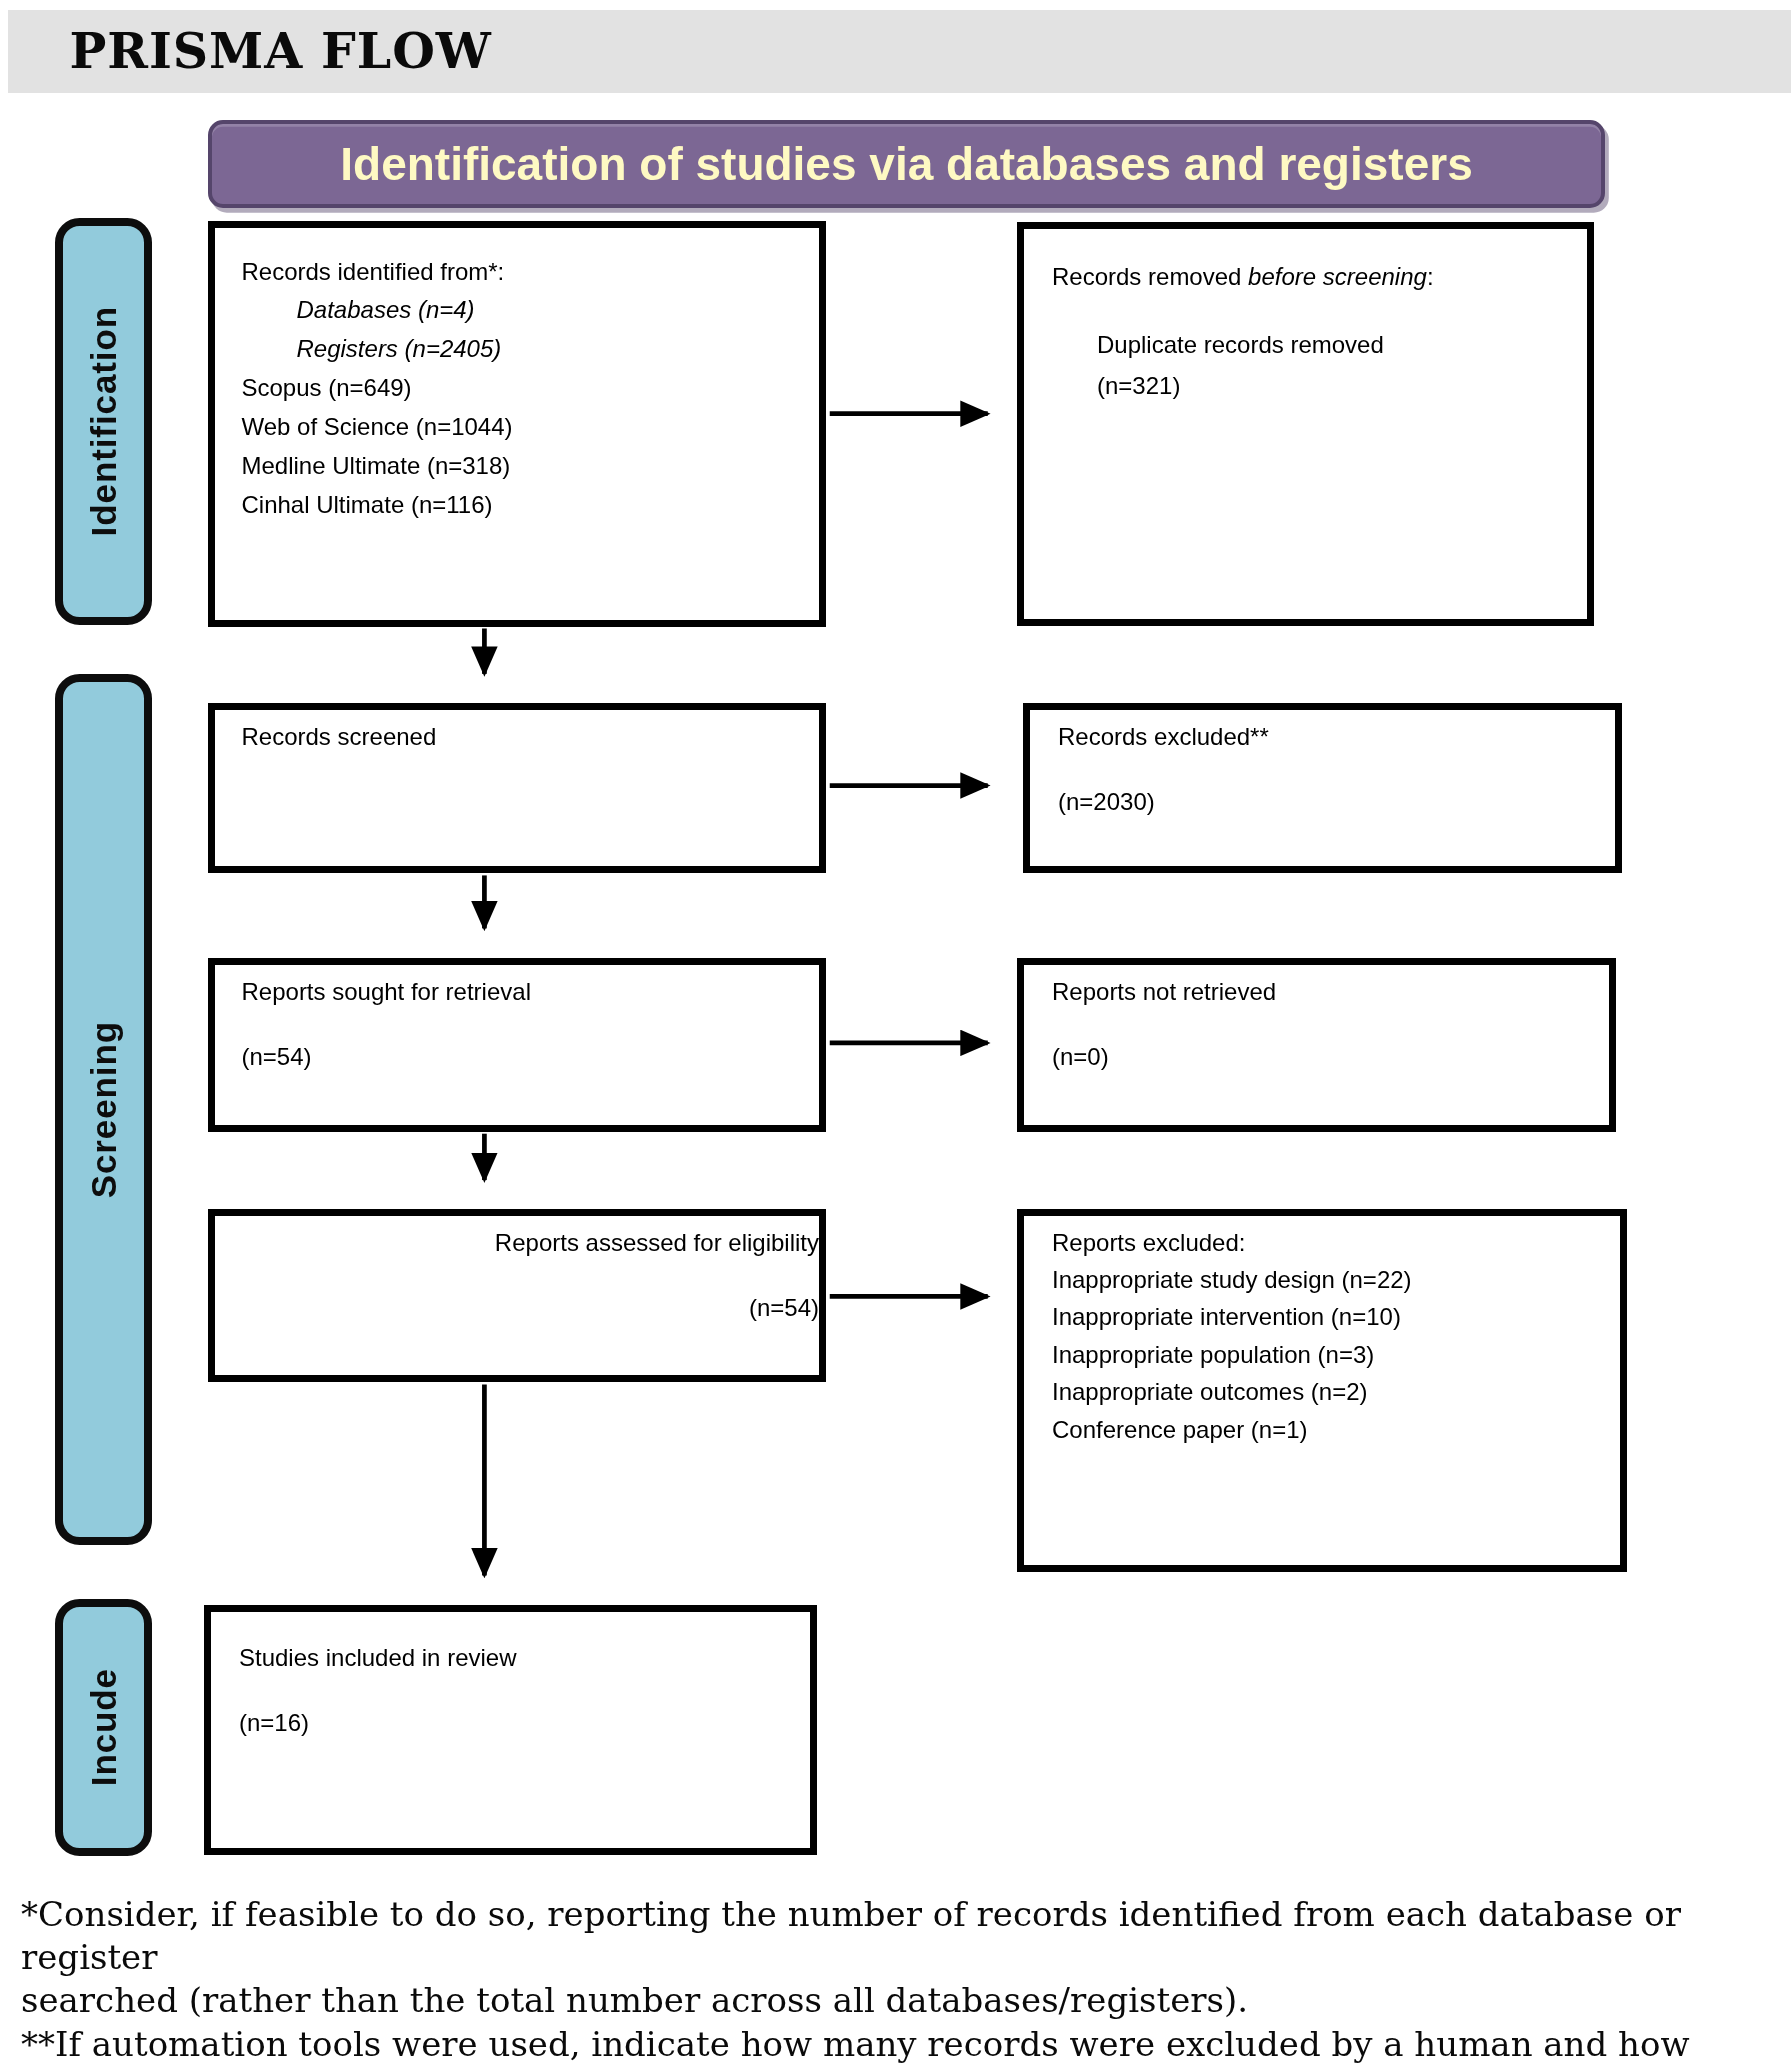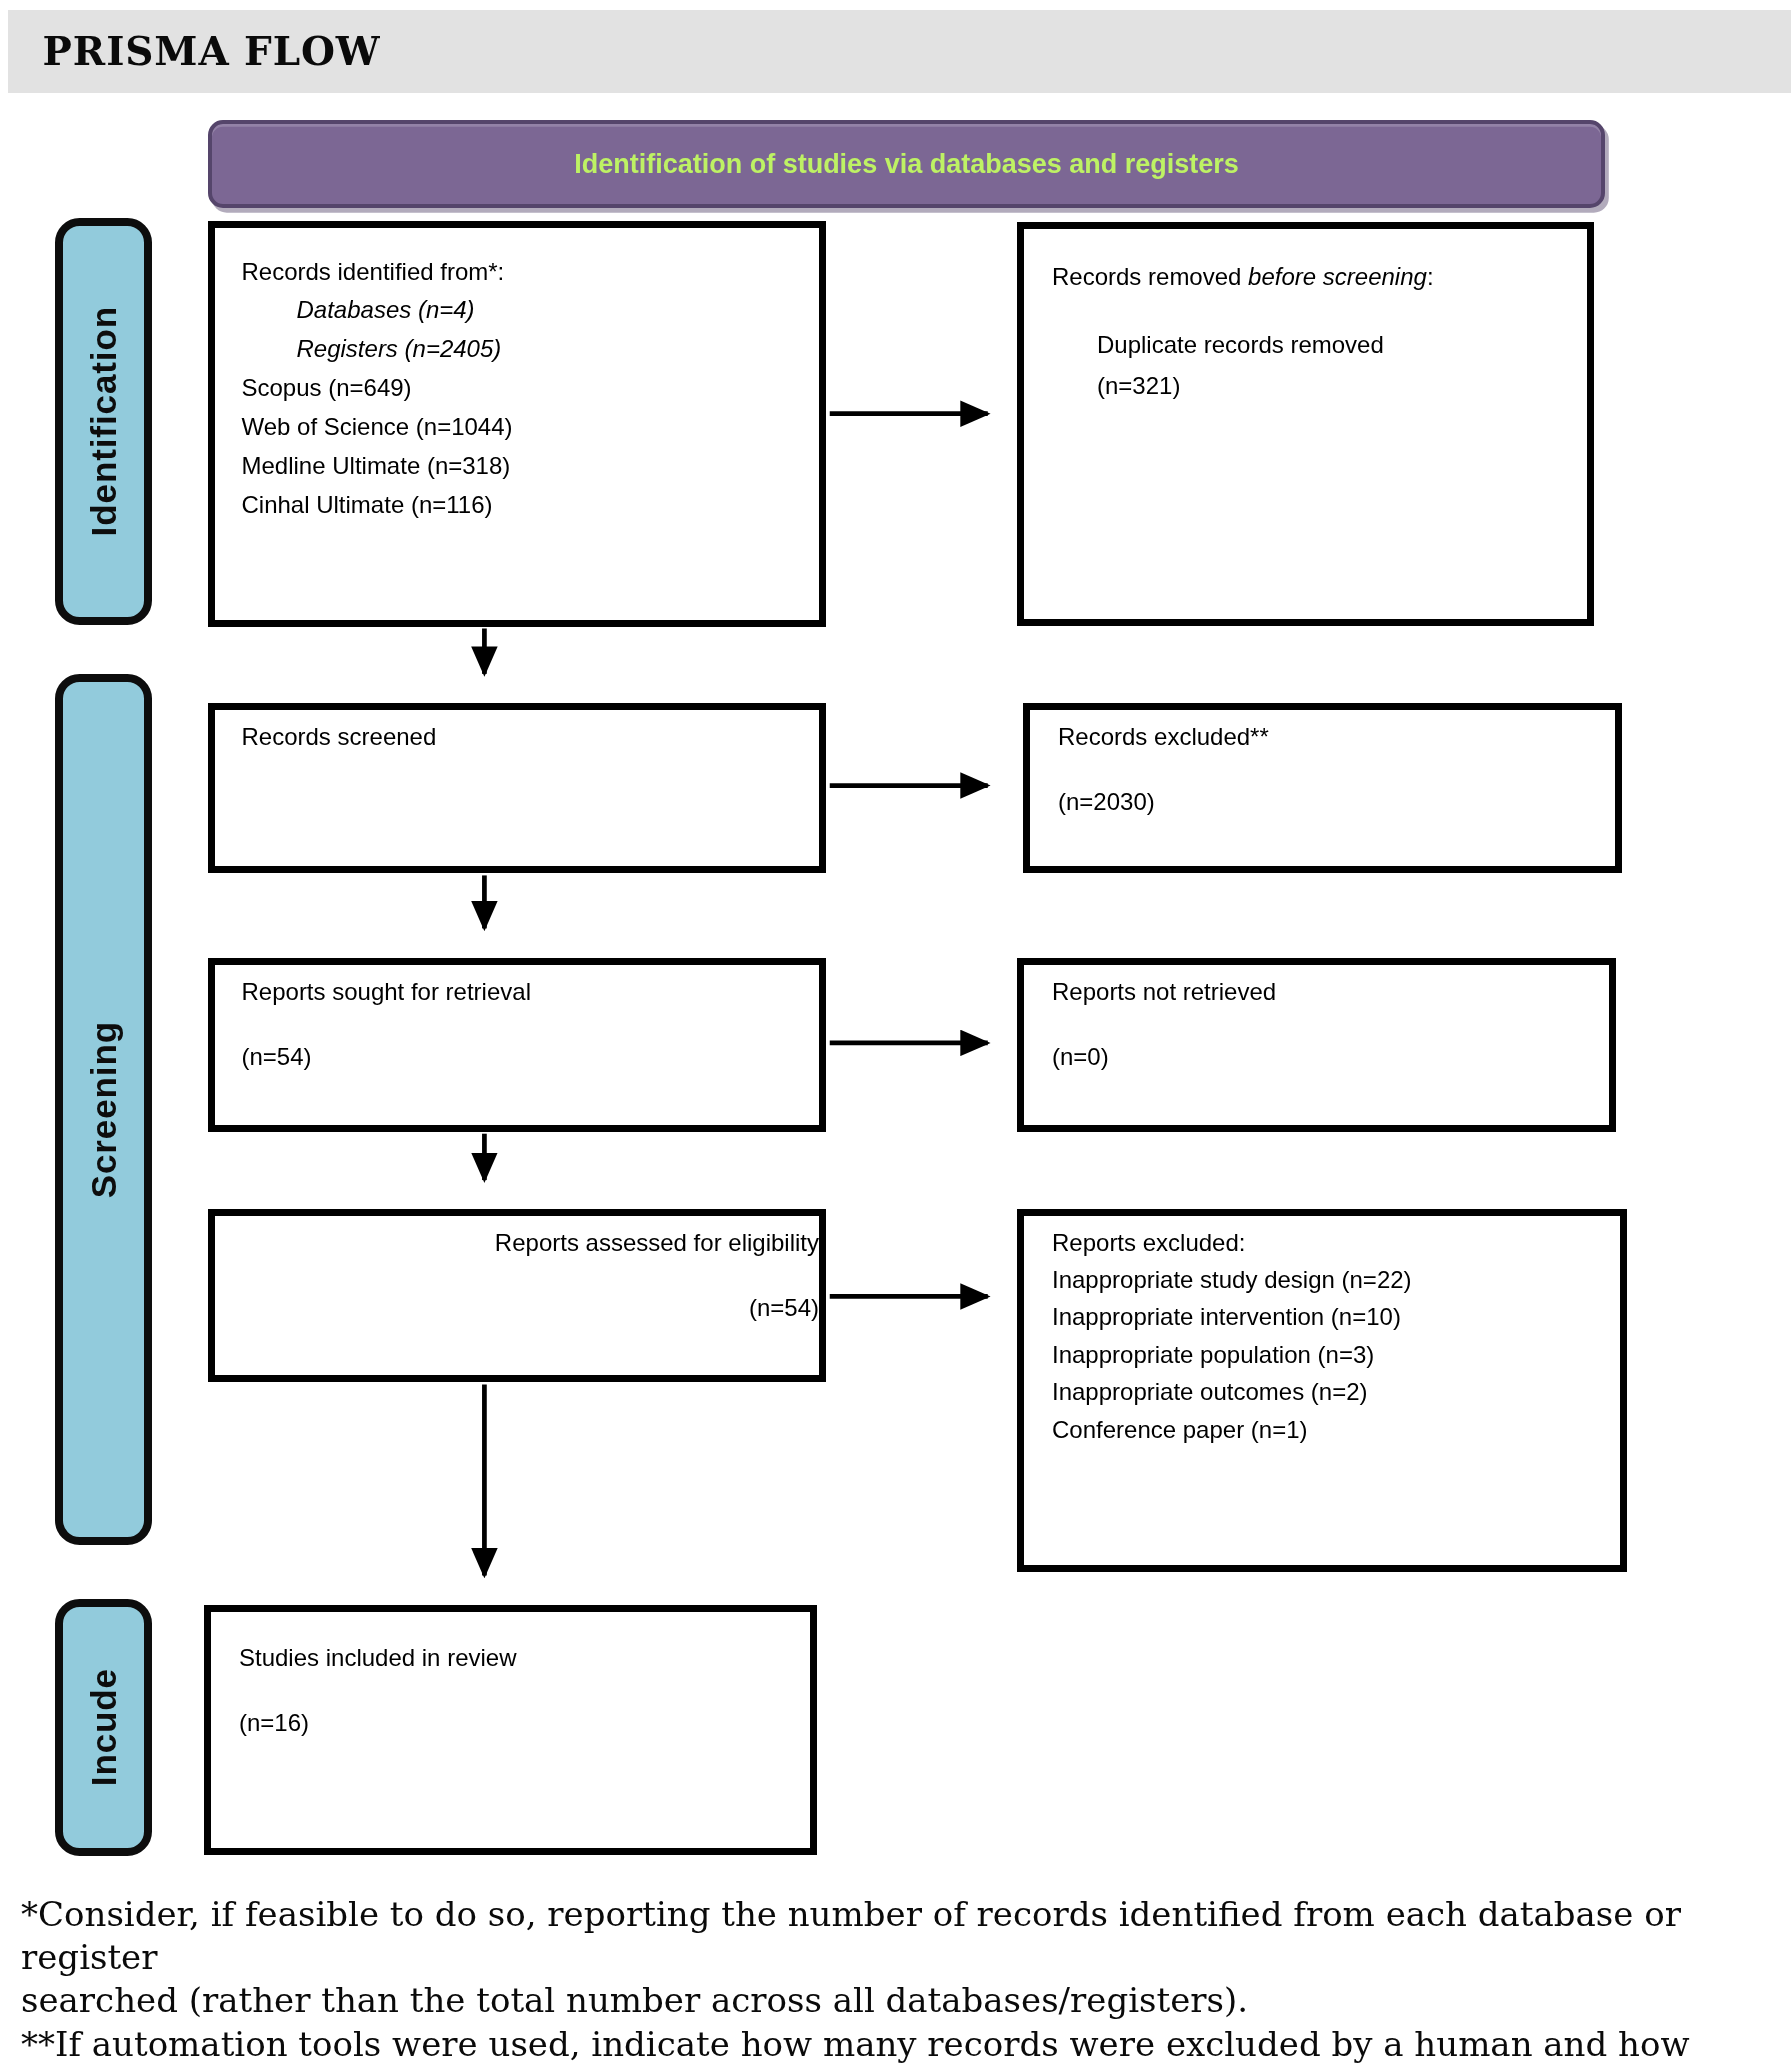--- a/index.html
+++ b/index.html
@@ -7,32 +7,32 @@
     position:relative; width:1791px; height:2064px; background:#ffffff;
     font-family:"Liberation Sans", sans-serif; color:#000;
     overflow:hidden;
   }
   
   .title-bar {
     position:absolute; left:7.6px; top:9.5px; width:1784px; height:83px;
     background:var(--title_bar_bg, #e2e2e2); display:flex; align-items:center;
   }
   .page-title {
-    font-family:"DejaVu Serif", serif; font-weight:bold; font-size:39px;
-    margin-left:35px; letter-spacing:0.9px; color:#0a0a0a;
+    font-family:"DejaVu Serif", serif; font-weight:bold; font-size:49px;
+    margin-left:62px; letter-spacing:0.9px; color:#0a0a0a;
   }
   
   .banner {
     position:absolute; left:208px; top:120px; width:1397px; height:88px;
     box-sizing:border-box; background:var(--banner_bg, #7c6794);
     border:4.7px solid var(--banner_border, #55456b); border-radius:15px;
     box-shadow:3.8px 4.7px 0 rgba(85,69,107,0.45), inset 0 2.8px 0 rgba(255,255,255,0.18);
     display:flex; align-items:center; justify-content:center;
   }
-  .banner-label { color:#bef264; font-weight:bold; font-size:27px; }
+  .banner-label { color:#fef9c3; font-weight:bold; font-size:46px; }
   
   .stage {
     position:absolute; left:55px; width:97px; box-sizing:border-box;
     background:var(--stage_bg, #92cbdc); border:8.5px solid #0d0d0d; border-radius:24.6px;
     display:flex; align-items:center; justify-content:center;
   }
   .stage-label {
     writing-mode:vertical-rl; transform:rotate(180deg);
     font-weight:bold; font-size:35px; letter-spacing:0.9px; color:#0d0d0d;
   }

